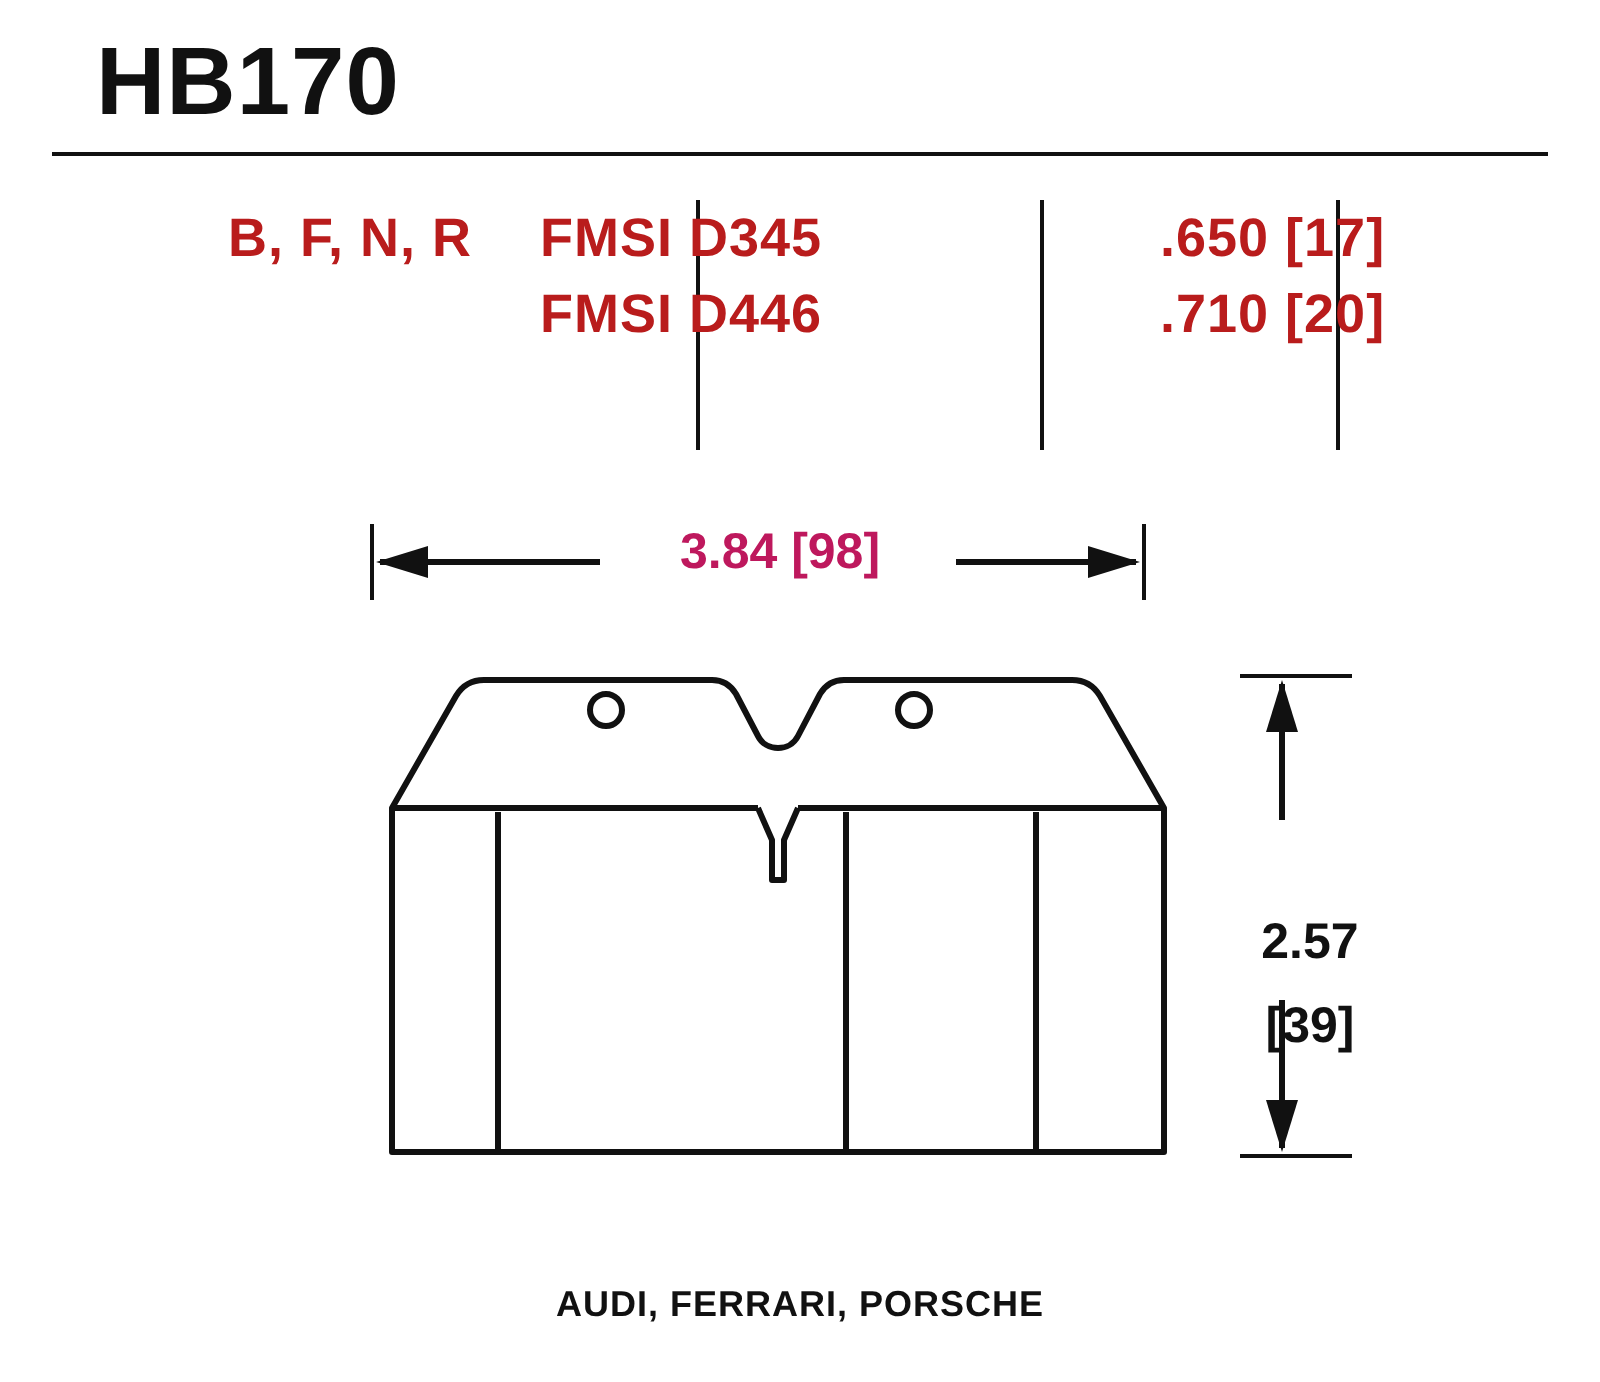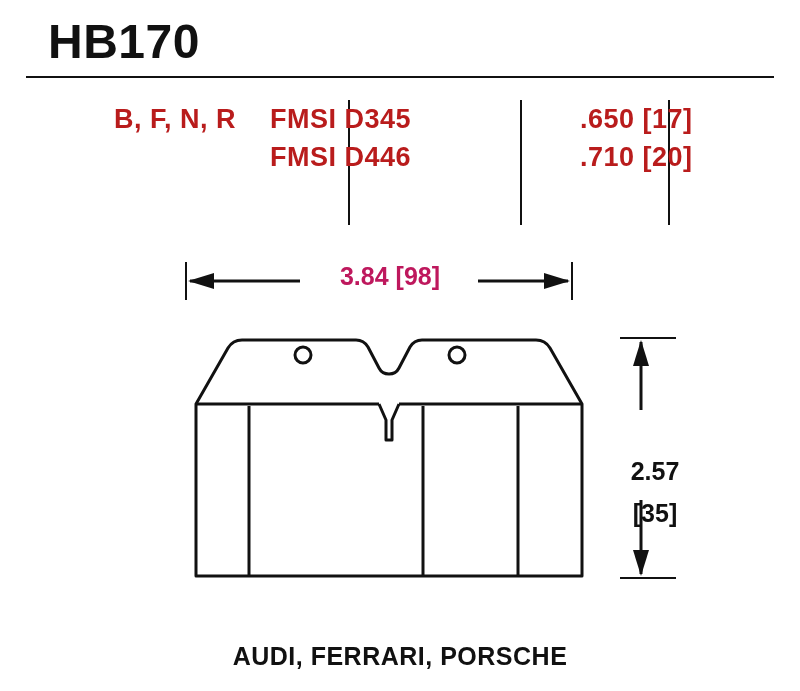--- a/index.html
+++ b/index.html
@@ -106,21 +106,21 @@
   }
   .dim-height span { display: block; }
 
   
   .vehicles {
     position: absolute;
     left: 0;
     top: 642px;
     width: 800px;
     text-align: center;
-    font-size: 25px;
+    font-size: 18px;
     font-weight: bold;
     letter-spacing: 0.5px;
     color: #111111;
   }
 
   svg.overlay {
     position: absolute;
     left: 0;
     top: 0;
     width: 800px;
@@ -153,21 +153,21 @@
     <div class="spec-col col-thickness">
       <div class="spec-row">.650 [17]</div>
       <div class="spec-row">.710 [20]</div>
     </div>
   </div>
 
   <div class="dim-width">3.84 [98]</div>
 
   <div class="dim-height">
     <span>2.57</span>
-    <span>[35]</span>
+    <span>[39]</span>
   </div>
 
   <svg class="overlay" viewBox="0 0 800 691">
 
     <g>
       <line x1="186" y1="262" x2="186" y2="300" stroke="#111111" stroke-width="2"></line>
       <line x1="572" y1="262" x2="572" y2="300" stroke="#111111" stroke-width="2"></line>
       <line x1="190" y1="281" x2="300" y2="281" stroke="#111111" stroke-width="3"></line>
       <line x1="478" y1="281" x2="568" y2="281" stroke="#111111" stroke-width="3"></line>
       <polygon points="188,281 214,273 214,289" fill="#111111"></polygon>

